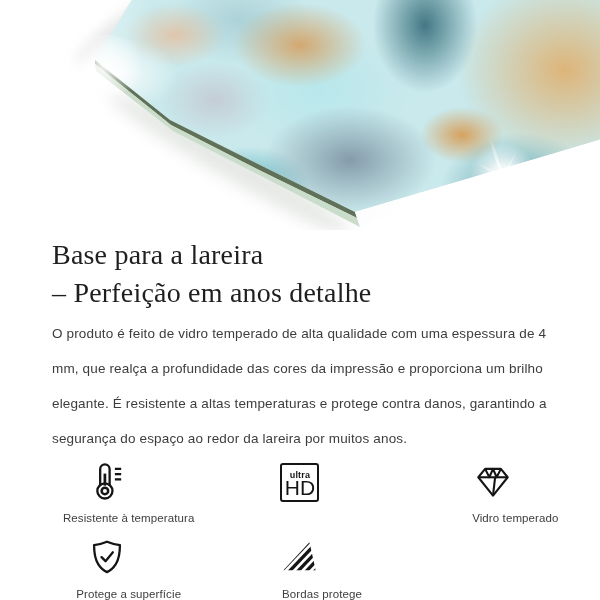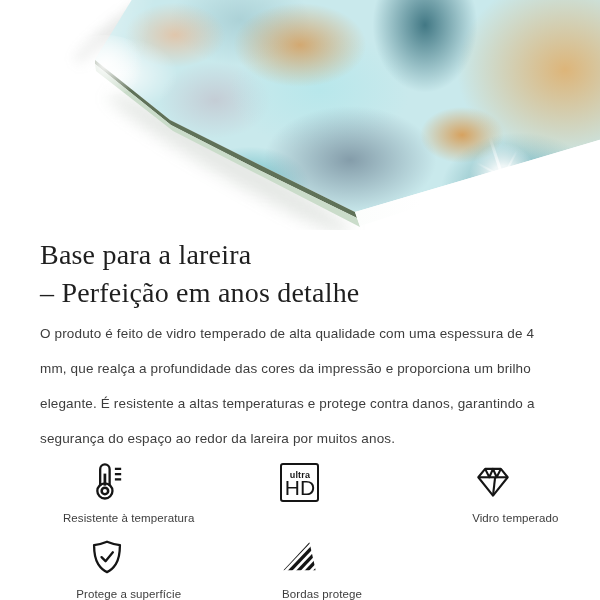--- a/index.html
+++ b/index.html
@@ -62,21 +62,21 @@
     position:absolute;width:74px;height:74px;left:-37px;top:-37px;border-radius:50%;
     background:radial-gradient(circle, rgba(255,255,255,1) 0%, rgba(255,255,255,0.85) 22%, rgba(255,255,255,0) 65%);
   }
   .ray{position:absolute;background:linear-gradient(90deg, rgba(255,255,255,0), #ffffff 50%, rgba(255,255,255,0));}
   .ray1{width:180px;height:3px;left:-90px;top:-1.5px;transform:rotate(-17.5deg);}
   .ray2{width:84px;height:2.5px;left:-42px;top:-1.25px;transform:rotate(72deg);}
   .ray3{width:60px;height:2px;left:-30px;top:-1px;transform:rotate(28deg);opacity:.85;}
   .ray4{width:60px;height:2px;left:-30px;top:-1px;transform:rotate(-62deg);opacity:.85;}
 
   
-  .content{padding:0 40px;}
+  .content{padding:0 52px;}
   h1{
     margin:6px 0 0;font-family:"Liberation Serif", serif;font-weight:400;
     font-size:28px;line-height:38px;color:#1f1f1f;letter-spacing:0.2px;
   }
   .desc{
     margin:4px 0 0;font-size:13.5px;line-height:35px;color:#3d3d3d;
     letter-spacing:0.15px;max-width:524px;
   }
 
   

